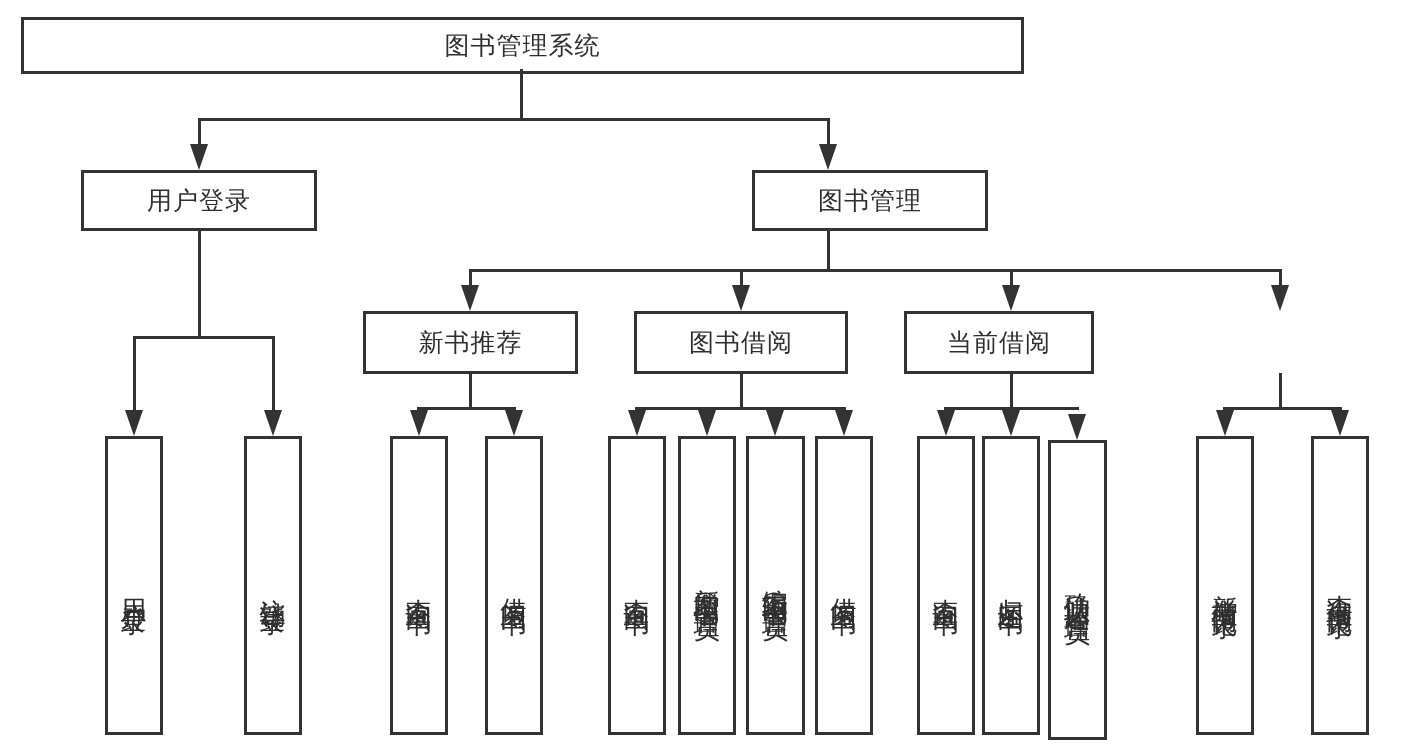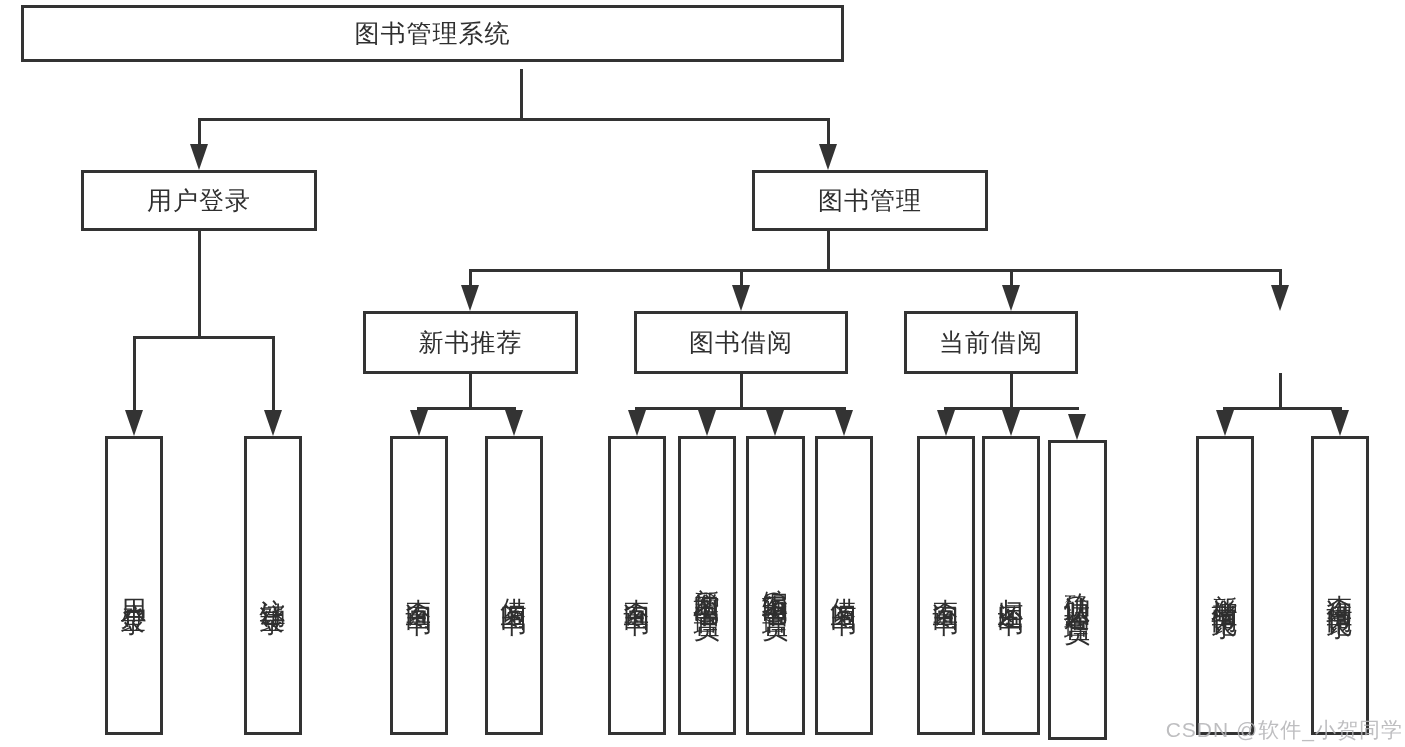--- a/index.html
+++ b/index.html
@@ -30,21 +30,21 @@
     position:absolute;right:2px;bottom:3px;z-index:10;
     font-size:21px;letter-spacing:1px;white-space:nowrap;
     color:var(--watermark,#b3b3b6);opacity:.85;
   }
 </style>
 </head>
 <body>
 
 <div class="canvas">
 
-  <div class="box hbox" style="left:21px;top:5px;width:823px;height:57px">
+  <div class="box hbox" style="left:21px;top:17px;width:1003px;height:57px">
     <span>图书管理系统</span>
   </div>
 
   <div class="line" style="left:520px;top:69px;width:3px;height:52px"></div>
   <div class="line" style="left:198px;top:118px;width:632px;height:3px"></div>
   <div class="line" style="left:198px;top:121px;width:3px;height:26px"></div>
   <div class="line" style="left:827px;top:121px;width:3px;height:26px"></div>
   <div class="arrow" style="left:190px;top:144px"></div>
   <div class="arrow" style="left:819px;top:144px"></div>
 
@@ -72,21 +72,21 @@
   <div class="arrow" style="left:732px;top:285px"></div>
   <div class="arrow" style="left:1002px;top:285px"></div>
   <div class="arrow" style="left:1271px;top:285px"></div>
 
   <div class="box hbox" style="left:634px;top:311px;width:214px;height:63px">
     <span>图书借阅</span>
   </div>
   <div class="box hbox" style="left:363px;top:311px;width:215px;height:63px">
     <span>新书推荐</span>
   </div>
-  <div class="box hbox" style="left:904px;top:311px;width:174px;height:63px">
+  <div class="box hbox" style="left:904px;top:311px;width:190px;height:63px">
     <span>当前借阅</span>
   </div>
 
   <div class="line" style="left:469px;top:373px;width:3px;height:37px"></div>
   <div class="line" style="left:417px;top:407px;width:99px;height:3px"></div>
   <div class="arrow" style="left:410px;top:410px"></div>
   <div class="arrow" style="left:505px;top:410px"></div>
 
   <div class="line" style="left:740px;top:373px;width:3px;height:37px"></div>
   <div class="line" style="left:635px;top:407px;width:211px;height:3px"></div>
@@ -143,15 +143,14 @@
     <span class="vtext">确认归还（管理员）</span>
   </div>
 
   <div class="box vbox" style="left:1196px;top:436px;width:58px;height:299px">
     <span class="vtext">新增借阅记录</span>
   </div>
   <div class="box vbox" style="left:1311px;top:436px;width:58px;height:299px">
     <span class="vtext">查询借阅记录</span>
   </div>
 
-  <div class="watermark">CSDN @软件_小贺同学</div>
 
 </div>
 
 </body></html>

